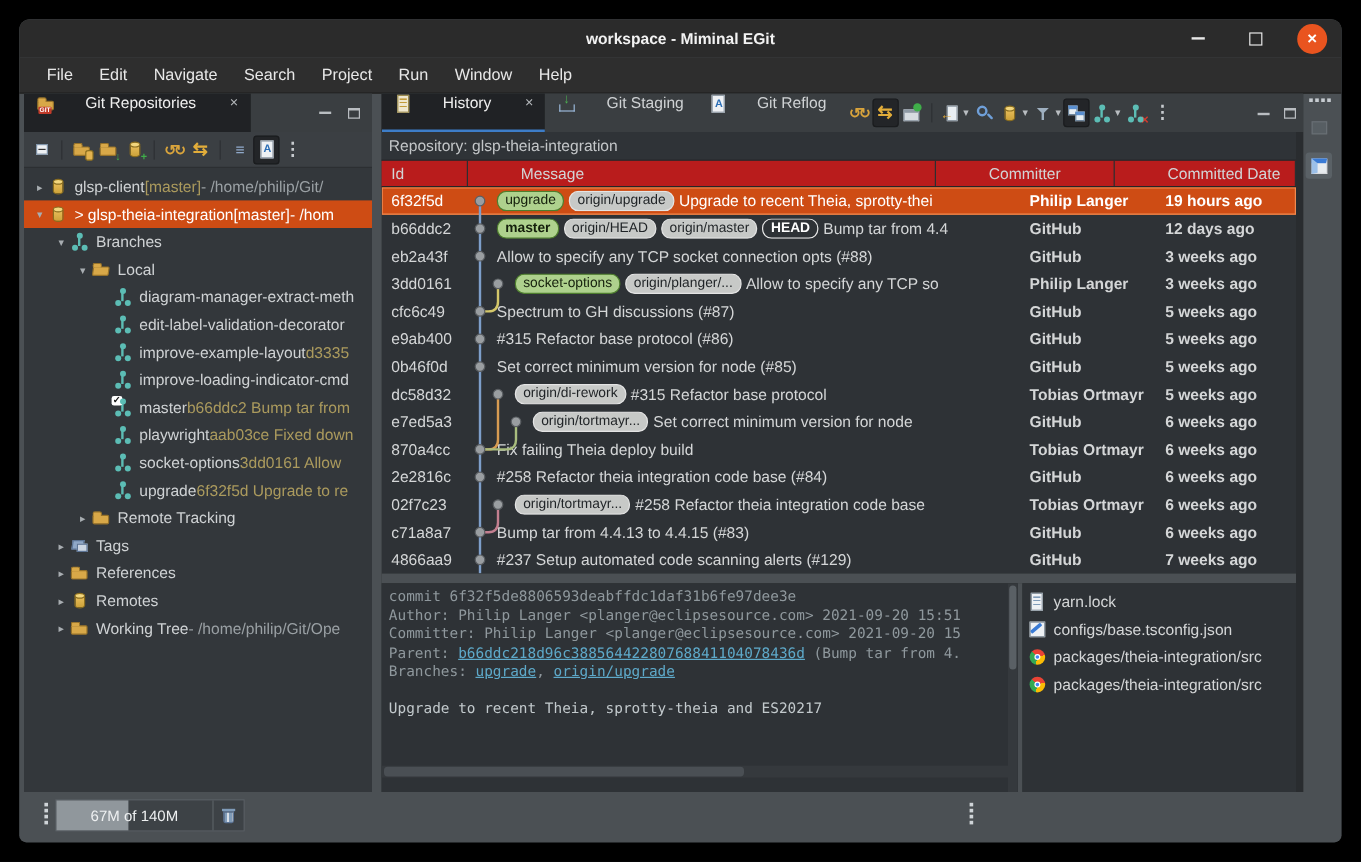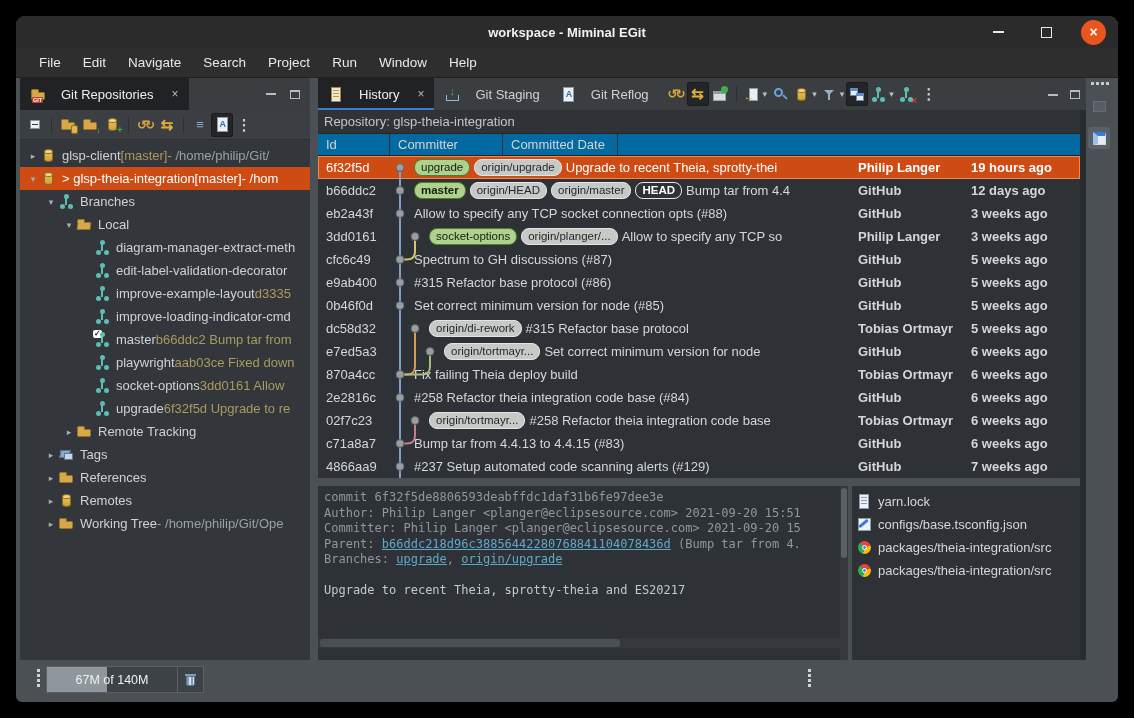--- a/index.html
+++ b/index.html
@@ -20,21 +20,21 @@
   
   .menubar { height:30px; background:#2e2e2e; display:flex; align-items:center; padding-left:12px; border-bottom:1px solid #202020; }
   .menu-item { color:#e8e8e8; font-size:13.5px; padding:0 11px; height:30px; line-height:30px; }
 
   
   .content { position:absolute; left:0; top:62px; right:0; bottom:42px; }
 
   
   .left-panel { position:absolute; left:4px; top:0; width:290px; bottom:0; background:#33373b; display:flex; flex-direction:column; }
   .tabbar { height:32px; background:#3a3e41; display:flex; align-items:stretch; flex:none; }
-  .tab { display:flex; align-items:center; gap:14px; padding:0 10px; color:#cfd2d4; font-size:13px; }
+  .tab { display:flex; gap:24px; padding:0 10px; color:#cfd2d4; font-size:13px; }
   .tab.active { background:#202225; color:#efefef; }
   .tab.active.blue { box-shadow:inset 0 -2px 0 #3d7dc8; }
   .tab-close { color:#b4b8bb; font-size:12px; margin-left:4px; }
   .tabbar-right { margin-left:auto; display:flex; align-items:center; gap:14px; padding-right:10px; }
   .wmin { width:10px; height:2px; background:#b9bdc1; display:inline-block; }
   .wmax { width:10px; height:9px; border:1px solid #b9bdc1; border-top:2px solid #b9bdc1; display:inline-block; }
 
   .toolbar { height:30px; background:#3b3f43; display:flex; align-items:center; padding:0 4px; flex:none; border-bottom:1px solid #2c2f32; }
   .tbtn { height:24px; min-width:22px; display:flex; align-items:center; justify-content:center; padding:0 2px; border-radius:3px; position:relative; }
   .tbtn.toggled { background:#232528; box-shadow:inset 0 0 0 1px #1a1c1e; }
@@ -118,21 +118,21 @@
   .hdots { width:3px; height:3px; background:#c6cbd0; box-shadow:5px 0 0 #c6cbd0,10px 0 0 #c6cbd0,15px 0 0 #c6cbd0; margin-right:14px; }
   .pbtn { width:22px; height:22px; display:flex; align-items:center; justify-content:center; border-radius:3px; }
   .pbtn.active { background:#5a6166; }
 
   
   .right-panel { position:absolute; left:302px; top:0; width:768px; bottom:0; background:#2e3236; display:flex; flex-direction:column; }
   .vtrack { position:absolute; right:0; top:32px; bottom:0; width:6px; background:#292c2f; }
   .rp-tabbar { height:32px; background:#3a3e41; display:flex; align-items:stretch; flex:none; }
   .rp-toolbar { display:flex; align-items:center; padding-left:6px; }
   .repo-label { height:24px; line-height:24px; background:#2f3337; color:#c3c6c8; font-size:13px; padding-left:6px; border-bottom:1px solid #232628; flex:none; width:762px; }
-  .thead { height:22px; background:#0369a1; display:flex; align-items:center; color:#d2d4d6; font-size:13px; border-bottom:1px solid #232527; flex:none; width:762px; }
+  .thead { height:22px; background:#b91c1c; display:flex; align-items:center; color:#d2d4d6; font-size:13px; border-bottom:1px solid #232527; flex:none; width:762px;gap:36px; }
   .thead .hc { height:100%; line-height:22px; padding-left:8px; border-right:1px solid #2c2f31; overflow:hidden; white-space:nowrap; }
   .c-id { width:72px; flex:none; }
   .c-msg { flex:1; min-width:0; }
   .c-com { width:113px; flex:none; }
   .c-date { width:115px; flex:none; }
   .tbody { position:relative; height:322px; flex:none; width:762px; overflow:hidden; }
   .crow { height:23px; display:flex; align-items:center; font-size:13px; color:#d4d6d7; }
   .crow.selected { background:#ce4c14; box-shadow:inset 0 0 0 1px #ef8a50; color:#fff; }
   .crow .c-id { padding-left:8px; color:#d4d6d7; }
   .crow.selected .c-id { color:#fff; }
@@ -424,20 +424,21 @@
                 <span class="ico ico-minimize"></span>
               </span>
               <span class="tbtn">
                 <span class="ico ico-maximize"></span>
               </span>
             </div>
         </div>
         <div class="repo-label">Repository: glsp-theia-integration</div>
         <div class="thead" id="table-header">
             <div class="hc c-id">Id</div>
+            <div class="hc c-msg">Message</div>
             <div class="hc c-com">Committer</div>
             <div class="hc c-date">Committed Date</div>
           </div>
         <div class="tbody" id="commit-rows">
             <div class="crow selected">
               <div class="c-id">6f32f5d</div>
               <div class="c-msg" style="padding-left: 24px;">
                 <span class="badge b-local">upgrade</span>
                 <span class="badge b-remote">origin/upgrade</span>
                 <span>Upgrade to recent Theia, sprotty-thei</span>

